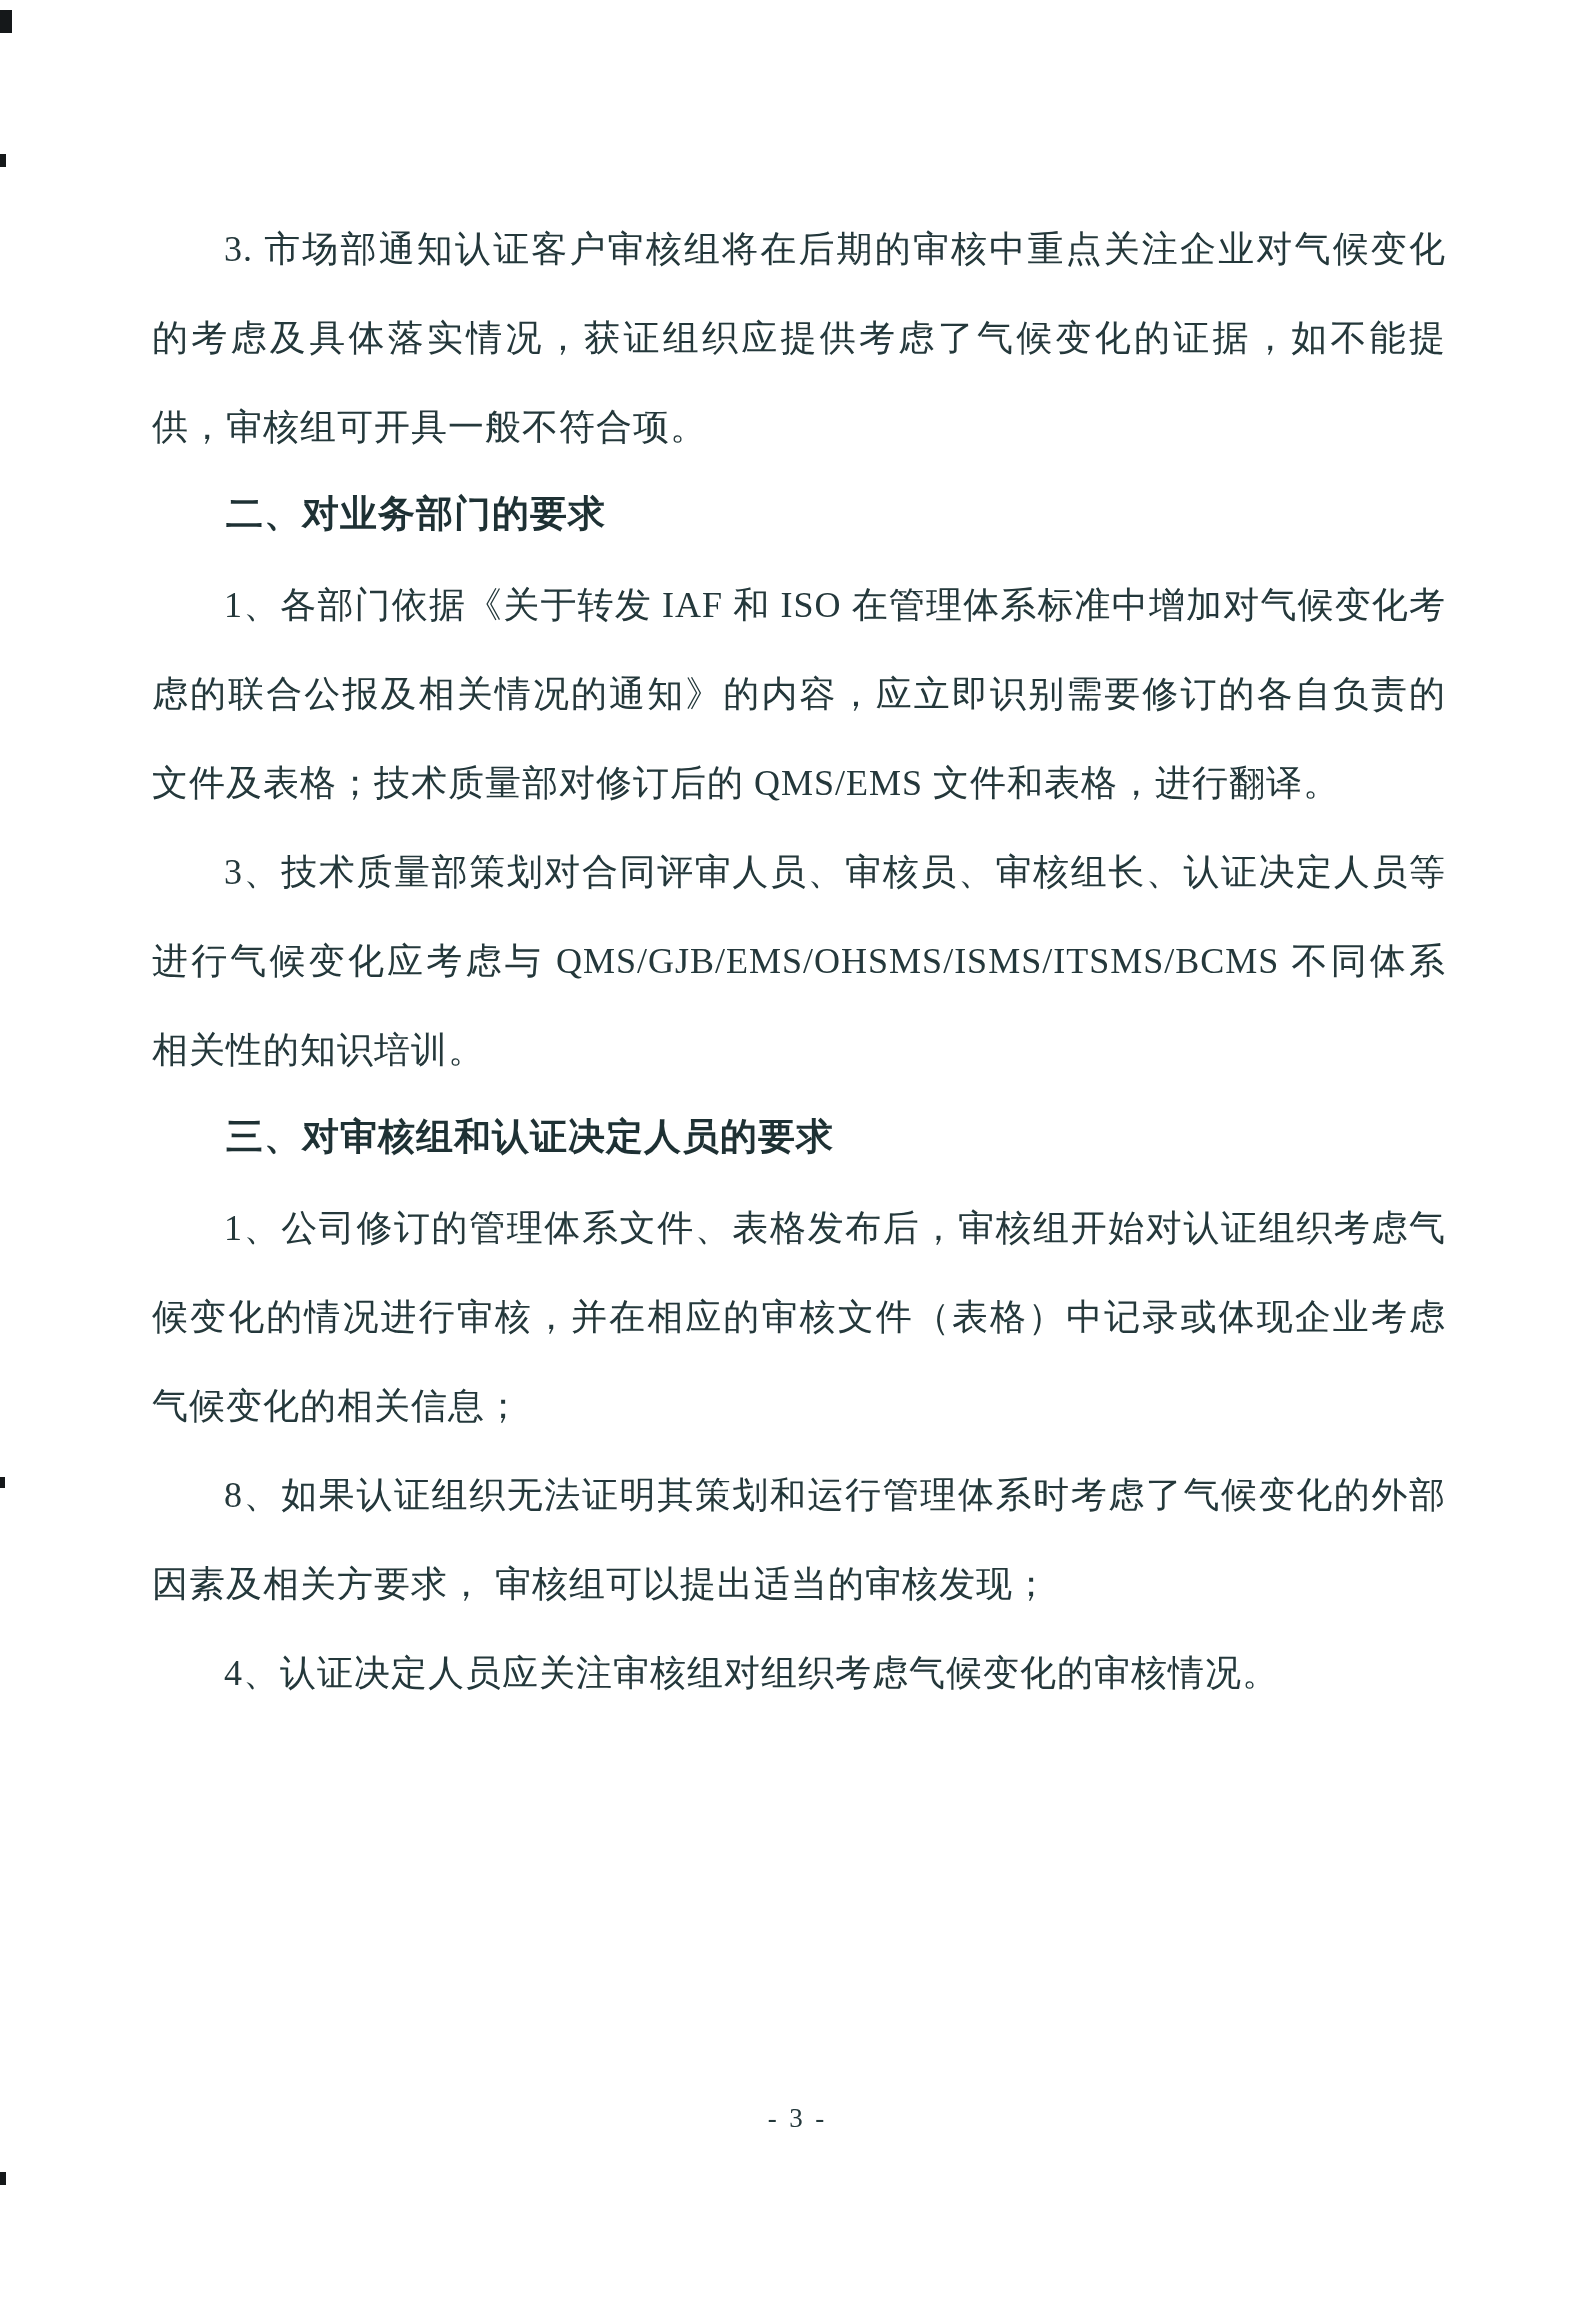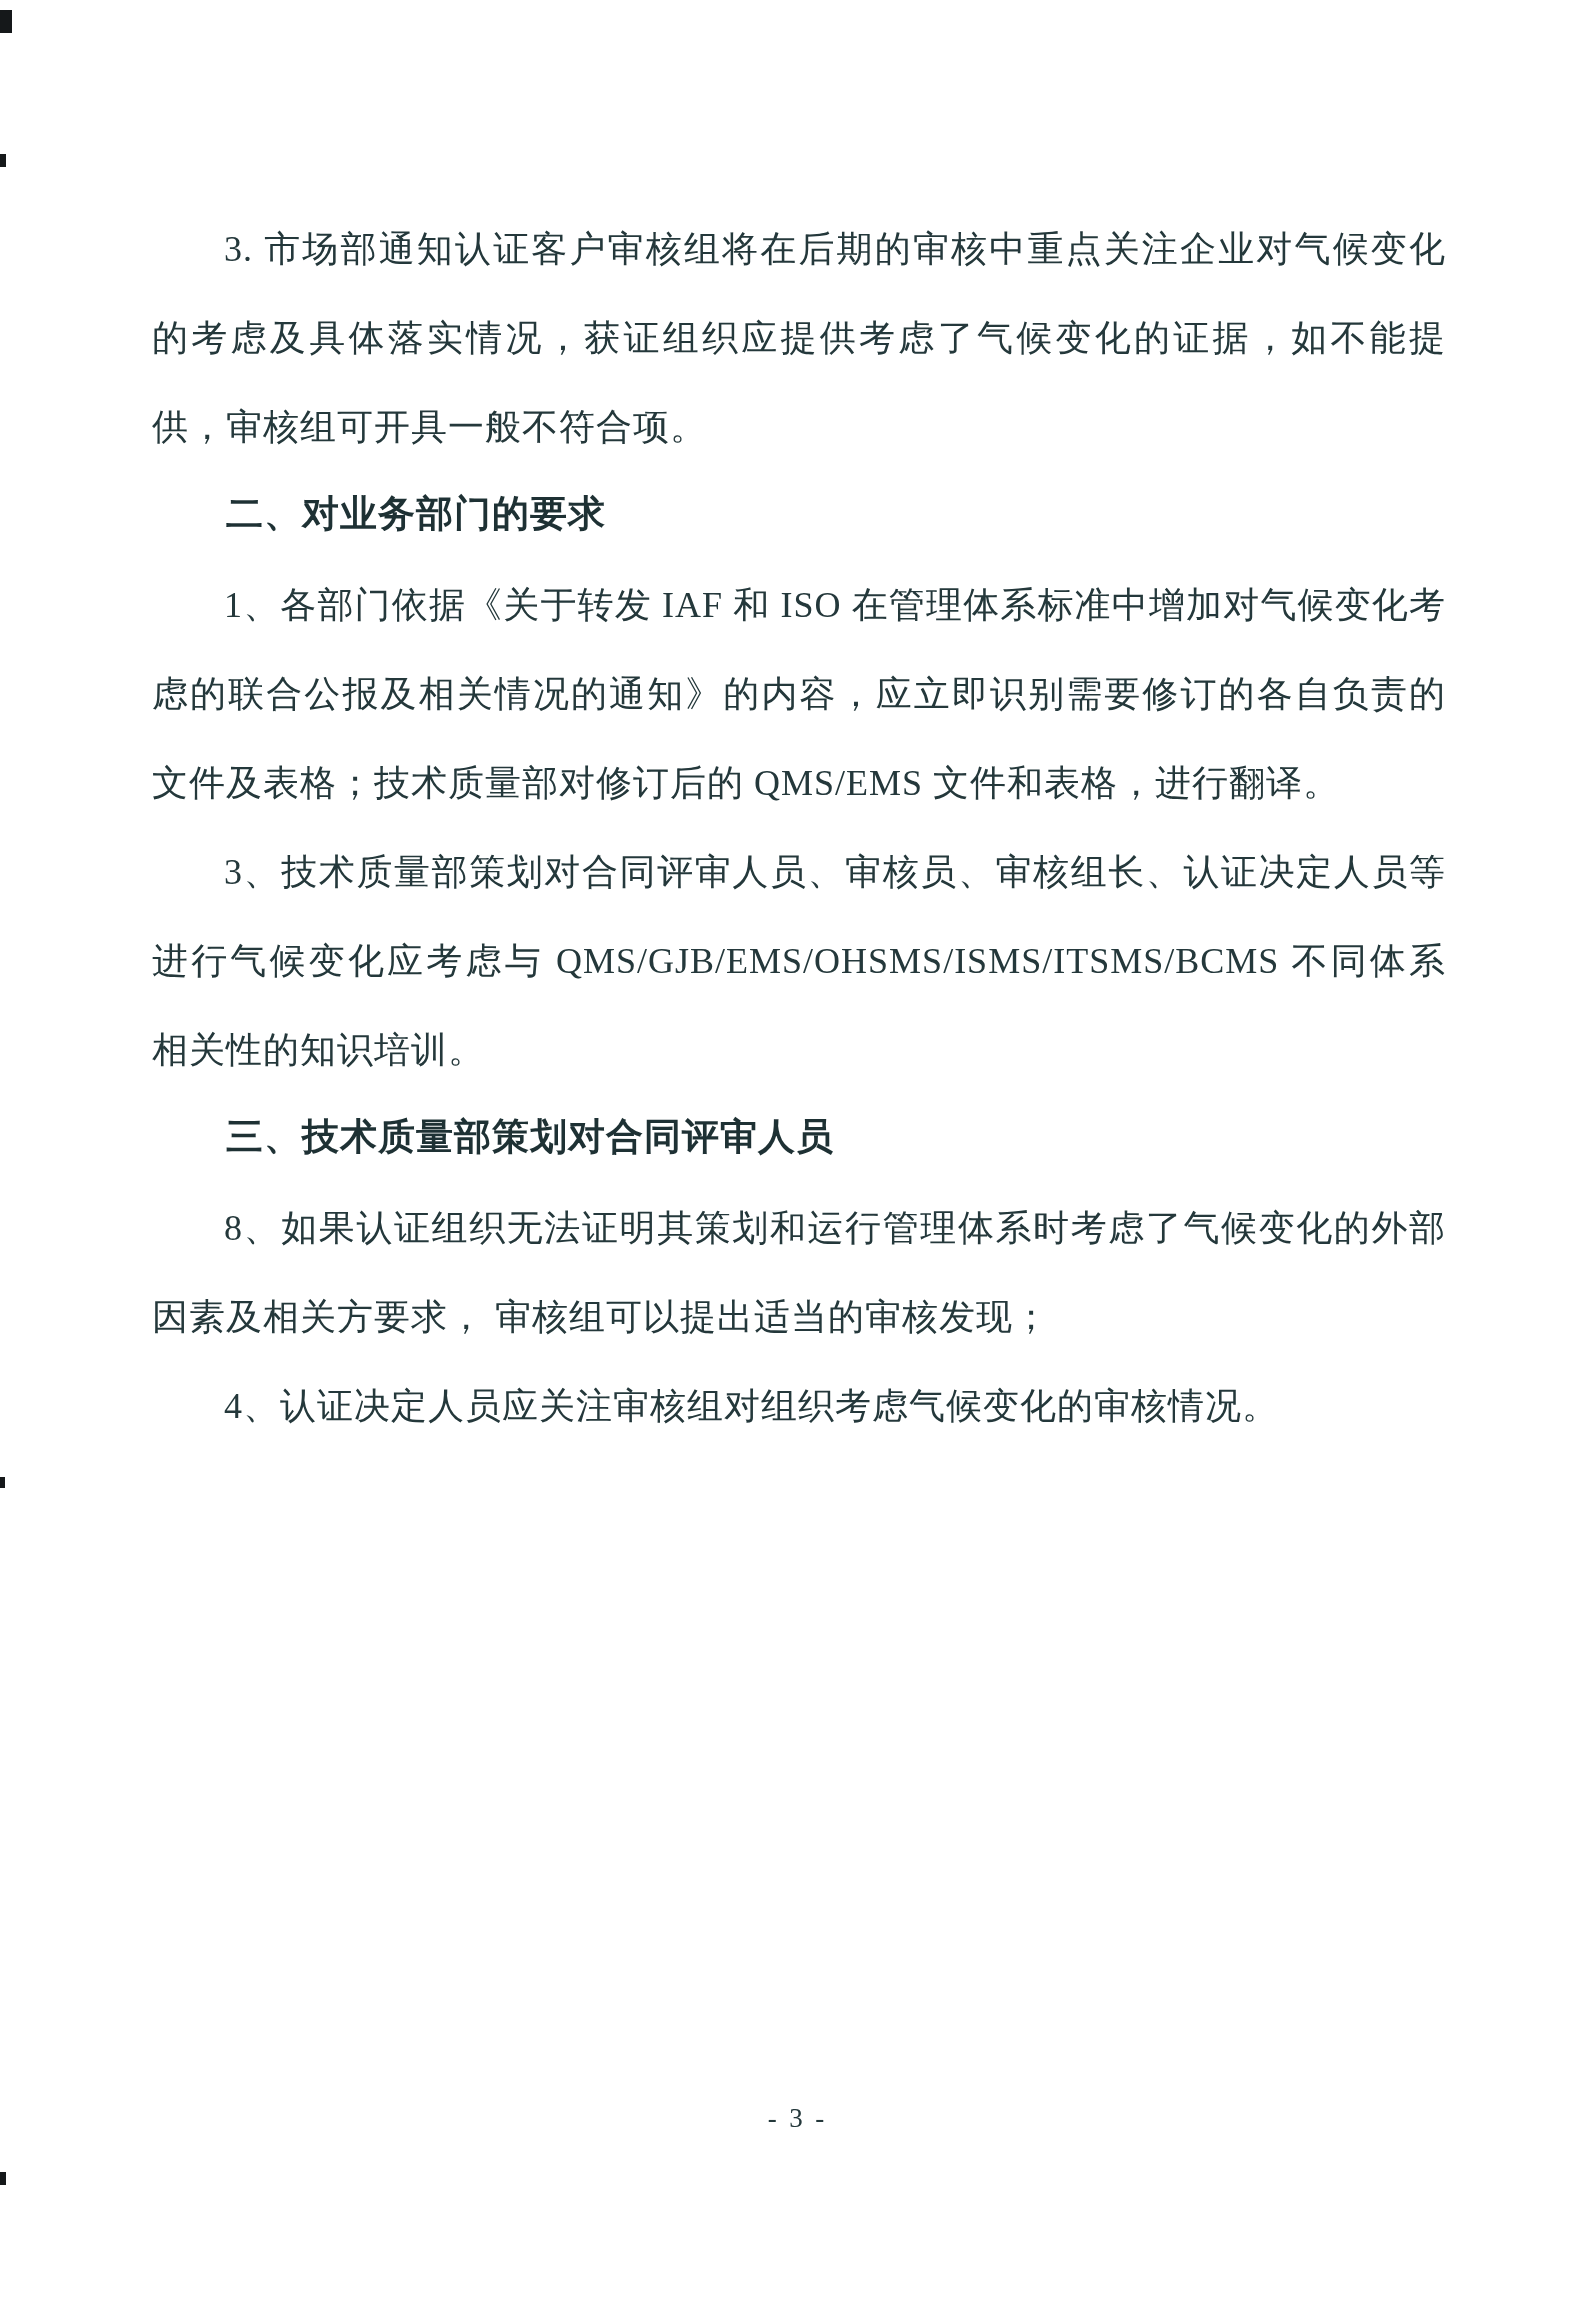--- a/index.html
+++ b/index.html
@@ -69,21 +69,22 @@
   <div class="artifact a1"></div>
   <div class="artifact a2"></div>
   <div class="artifact a3"></div>
   <div class="artifact a4"></div>
 
   <div class="content">
     <p class="body">3. 市场部通知认证客户审核组将在后期的审核中重点关注企业对气候变化的考虑及具体落实情况，获证组织应提供考虑了气候变化的证据，如不能提供，审核组可开具一般不符合项。</p>
     <p class="heading">二、对业务部门的要求</p>
     <p class="body">1、各部门依据《关于转发 IAF 和 ISO 在管理体系标准中增加对气候变化考虑的联合公报及相关情况的通知》的内容，应立即识别需要修订的各自负责的文件及表格；技术质量部对修订后的 QMS/EMS 文件和表格，进行翻译。</p>
     <p class="body">3、技术质量部策划对合同评审人员、审核员、审核组长、认证决定人员等进行气候变化应考虑与 QMS/GJB/EMS/OHSMS/ISMS/ITSMS/BCMS 不同体系相关性的知识培训。</p>
-    <p class="heading">三、技术质量部策划对合同评审人员</p>
+    <p class="heading">三、对审核组和认证决定人员的要求</p>
+    <p class="body">1、公司修订的管理体系文件、表格发布后，审核组开始对认证组织考虑气候变化的情况进行审核，并在相应的审核文件（表格）中记录或体现企业考虑气候变化的相关信息；</p>
     <p class="body">8、如果认证组织无法证明其策划和运行管理体系时考虑了气候变化的外部因素及相关方要求， 审核组可以提出适当的审核发现；</p>
     <p class="body">4、认证决定人员应关注审核组对组织考虑气候变化的审核情况。</p>
   </div>
 
   <div class="footer">- 3 -</div>
 
 </div>
 
 
 </body></html>

